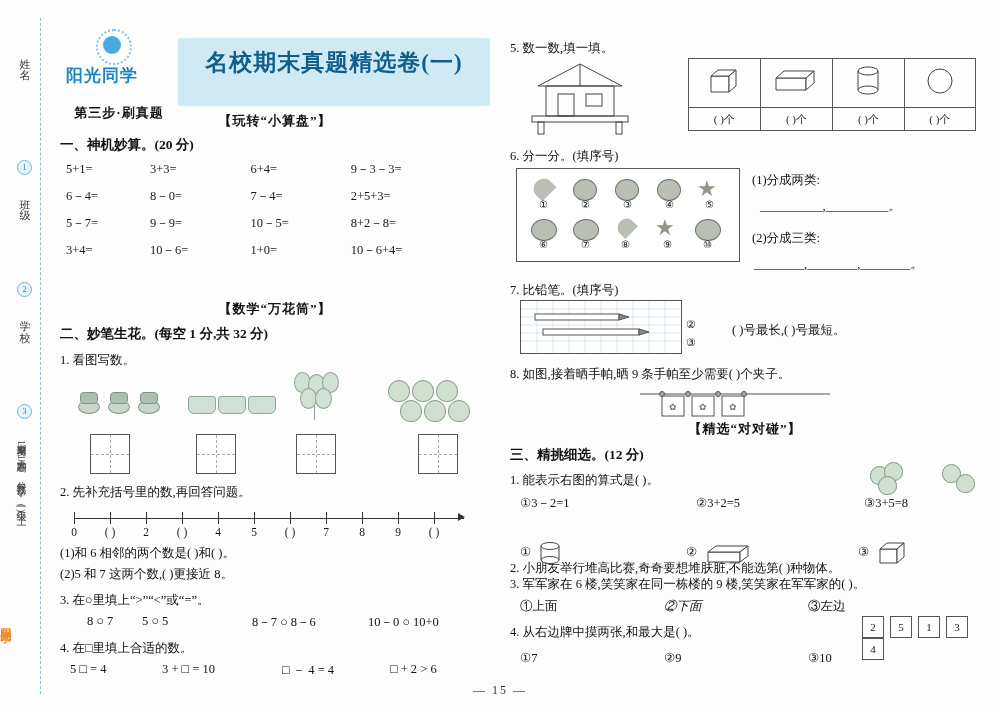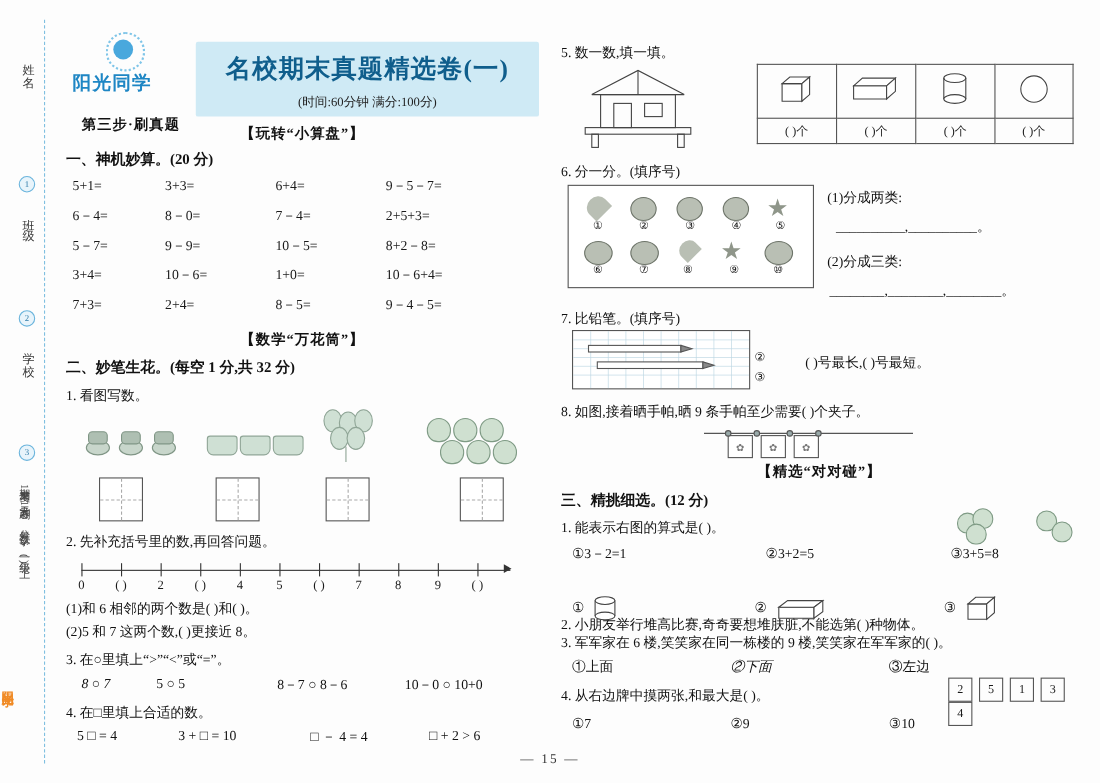--- a/index.html
+++ b/index.html
@@ -145,61 +145,54 @@
   <div class="hdr">
     <div class="hdr-left">
       <div class="logo-burst">
         <div class="logo-sun"></div>
       </div>
       <div class="logo-text" style="top:26px;">阳光同学</div>
       <div class="step-badge" style="margin-top:34px;">第三步·刷真题</div>
     </div>
     <div class="hdr-right">
       <div class="hdr-title">名校期末真题精选卷(一)</div>
-      <div class="hdr-sub">(时间:60分钟   满分:100分)</div>
     </div>
   </div>
 
   <div class="col colL">
 
     <div class="banner" style="position:absolute;top:112px;left:0;width:430px;">【玩转“小算盘”】</div>
 
     <div class="secline" style="position:absolute;top:136px;left:0;">一、神机妙算。(20 分)</div>
 
     <table class="calc" style="position:absolute;top:156px;left:6px;width:420px;">
       <tbody>
           <tr>
         <td>5+1=</td>
         <td>3+3=</td>
         <td>6+4=</td>
-        <td>9－5－7=</td>
+        <td>9－3－3=</td>
       </tr>
       <tr>
         <td>6－4=</td>
         <td>8－0=</td>
         <td>7－4=</td>
         <td>2+5+3=</td>
       </tr>
       <tr>
         <td>5－7=</td>
         <td>9－9=</td>
         <td>10－5=</td>
         <td>8+2－8=</td>
       </tr>
       <tr>
         <td>3+4=</td>
         <td>10－6=</td>
         <td>1+0=</td>
         <td>10－6+4=</td>
-      </tr>
-      <tr>
-        <td>7+3=</td>
-        <td>2+4=</td>
-        <td>8－5=</td>
-        <td>9－4－5=</td>
       </tr>
     </tbody>
       </table>
 
     <div class="banner" style="position:absolute;top:300px;left:0;width:430px;">【数学“万花筒”】</div>
     <div class="secline" style="position:absolute;top:325px;left:0;">二、妙笔生花。(每空 1 分,共 32 分)</div>
 
     <div class="q" style="position:absolute;top:352px;left:0;">1. 看图写数。</div>
 
     <div style="position:absolute;top:372px;left:8px;width:420px;height:58px;">
@@ -264,21 +257,21 @@
       <div class="lbl" style="left:288px;">8</div>
       <div class="lbl" style="left:324px;">9</div>
       <div class="lbl" style="left:360px;">(  )</div>
     </div>
 
     <div class="q" style="position:absolute;top:545px;left:0;">(1)和 6 相邻的两个数是(     )和(     )。</div>
     <div class="q" style="position:absolute;top:566px;left:0;">(2)5 和 7 这两个数,(     )更接近 8。</div>
 
     <div class="q" style="position:absolute;top:592px;left:0;">3. 在○里填上“&gt;”“&lt;”或“=”。</div>
     <div style="position:absolute;top:614px;left:10px;width:420px;">
-      <span class="q" style="position:absolute;left:4px;font-style:italic;">8 ○ 7</span>
+      <span class="q" style="position:absolute;left:17px;">8 ○ 7</span>
       <span class="q" style="position:absolute;left:72px;">5 ○ 5</span>
       <span class="q" style="position:absolute;left:182px;">8－7 ○ 8－6</span>
       <span class="q" style="position:absolute;left:298px;">10－0 ○ 10+0</span>
     </div>
 
     <div class="q" style="position:absolute;top:640px;left:0;">4. 在□里填上合适的数。</div>
     <div style="position:absolute;top:662px;left:10px;width:420px;">
       <span class="q" style="position:absolute;left:0px;">5 □ = 4</span>
       <span class="q" style="position:absolute;left:92px;">3 + □ = 10</span>
       <span class="q" style="position:absolute;left:212px;">□ － 4 = 4</span>

